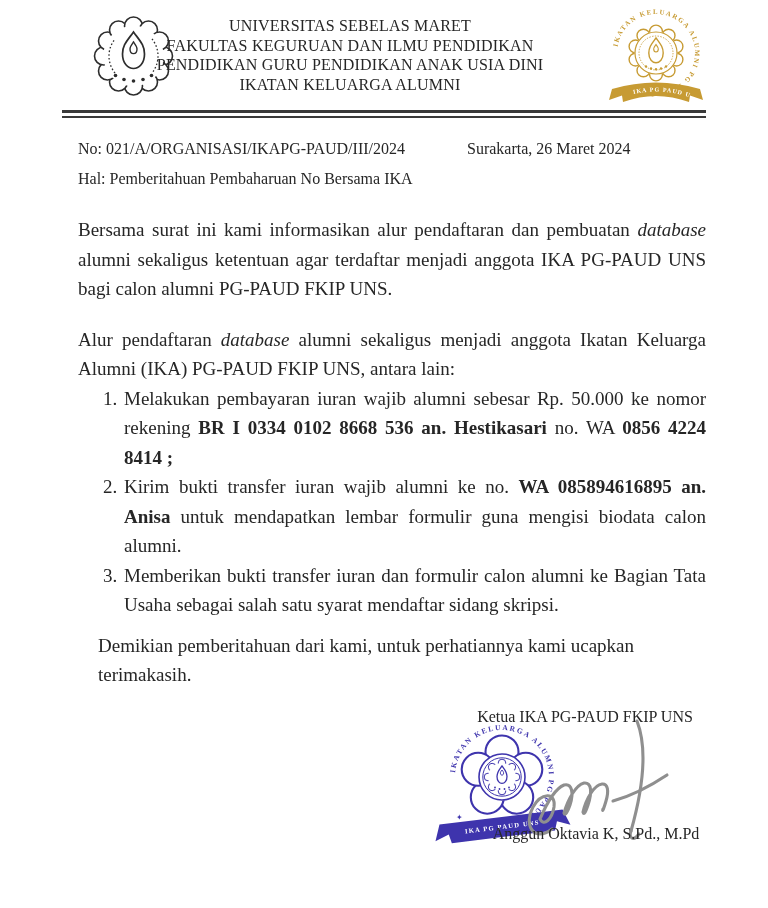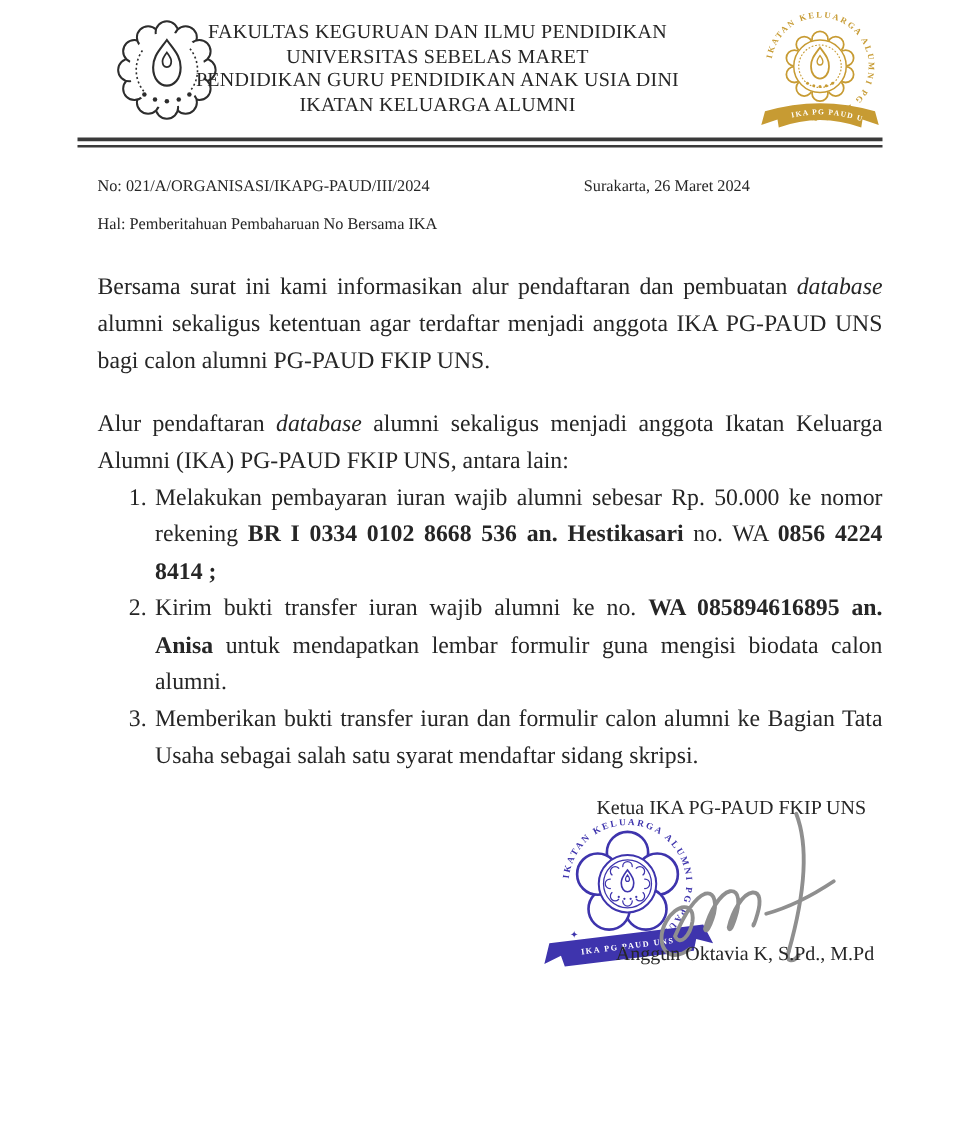--- a/index.html
+++ b/index.html
@@ -21,21 +21,21 @@
   }
   .logo-left{position:absolute;left:24px;top:2px;}
   .logo-right{position:absolute;right:0px;top:-6px;}
   .head-rule{
     margin:2px 62px 0;height:3px;
     border-top:3px solid var(--rule,#3a3a3a);
     border-bottom:2px solid var(--rule,#3a3a3a);
   }
 
   
-  .meta{margin:16px 62px 0 78px;font-size:13px;line-height:30px;}
+  .meta{margin:16px 62px 0 78px;font-size:16px;line-height:30px;}
   .meta-row1{position:relative;}
   .meta-date{position:absolute;left:389px;top:0;}
 
   
   .body-text{margin:0 62px 0 78px;font-size:19px;line-height:29.5px;}
   .para{margin:21px 0 0;text-align:justify;}
   ol.steps{margin:0 0 0;padding:0 0 0 44px;font-family:Liberation Serif, serif;}
   ol.steps li{text-align:justify;padding-left:2px;}
   .closing{margin:11px 0 0 20px;}
   .bseg-b{font-weight:bold;}
@@ -96,22 +96,22 @@
       <path class="bk-st" stroke-width="1.7" d="M47.5,18 C41,27 36.5,31 36.5,40 C36.5,49.5 42,54.5 47.5,54.5 C53,54.5 58.5,49.5 58.5,40 C58.5,31 54,27 47.5,18 Z"></path>
       <path class="bk-st" stroke-width="1.4" d="M47.5,28 C45.3,31 44,32.5 44,35 C44,38 45.6,39.6 47.5,39.6 C49.4,39.6 51,38 51,35 C51,32.5 49.7,31 47.5,28 Z"></path>
       <circle class="bk-fill" cx="29.5" cy="61.5" r="1.8"></circle>
       <circle class="bk-fill" cx="38" cy="65.5" r="1.8"></circle>
       <circle class="bk-fill" cx="47.5" cy="67" r="1.8"></circle>
       <circle class="bk-fill" cx="57" cy="65.5" r="1.8"></circle>
       <circle class="bk-fill" cx="65.5" cy="61.5" r="1.8"></circle>
     </svg>
 
     <div class="head-text">
+      <div>UNIVERSITAS SEBELAS MARET</div>
       <div>FAKULTAS KEGURUAN DAN ILMU PENDIDIKAN</div>
-      <div>UNIVERSITAS SEBELAS MARET</div>
       <div>PENDIDIKAN GURU PENDIDIKAN ANAK USIA DINI</div>
       <div>IKATAN KELUARGA ALUMNI</div>
     </div>
 
     <svg class="logo-right" width="100" height="104" viewBox="0 0 100 104" aria-hidden="true">
       <defs>
         <path id="goldRing" d="M50,47 m-39,0 a39,39 0 1 1 78,0 a39,39 0 1 1 -78,0"></path>
         <path id="goldRibbonPath" d="M14,92 Q50,79 86,92"></path>
       </defs>
       <text class="gd-ring"><textPath href="#goldRing" startOffset="6">IKATAN KELUARGA ALUMNI PG PAUD UNS</textPath></text>
@@ -153,20 +153,21 @@
   </div>
 
   <div class="body-text">
     <p class="para"><span>Bersama surat ini kami informasikan alur pendaftaran dan pembuatan </span><span class="bseg-i">database</span><span> alumni sekaligus ketentuan agar terdaftar menjadi anggota IKA PG-PAUD UNS bagi calon alumni PG-PAUD FKIP UNS.</span></p>
     <p class="para"><span>Alur pendaftaran </span><span class="bseg-i">database</span><span> alumni sekaligus menjadi anggota Ikatan Keluarga Alumni (IKA) PG-PAUD FKIP UNS, antara lain:</span></p>
     <ol class="steps">
         <li><span>Melakukan pembayaran iuran wajib alumni sebesar Rp. 50.000 ke nomor rekening </span><span class="bseg-b">BR I 0334 0102 8668 536 an. Hestikasari</span><span> no. WA </span><span class="bseg-b">0856 4224 8414 ;</span></li>
         <li><span>Kirim bukti transfer iuran wajib alumni ke no. </span><span class="bseg-b">WA 085894616895 an. Anisa</span><span> untuk mendapatkan lembar formulir guna mengisi biodata calon alumni.</span></li>
         <li><span>Memberikan bukti transfer iuran dan formulir calon alumni ke Bagian Tata Usaha sebagai salah satu syarat mendaftar sidang skripsi.</span></li>
       </ol>
+    <p class="closing">Demikian pemberitahuan dari kami, untuk perhatiannya kami ucapkan terimakasih.</p>
   </div>
 
   <div class="sign-block">
     <div>Ketua IKA PG-PAUD FKIP UNS</div>
 
     <div class="stamp-zone">
 
       <svg class="stamp-svg" width="150" height="132" viewBox="0 0 150 132" aria-hidden="true">
         <defs>
           <path id="stampRing" d="M68,56 m-47,0 a47,47 0 1 1 94,0 a47,47 0 1 1 -94,0"></path>

